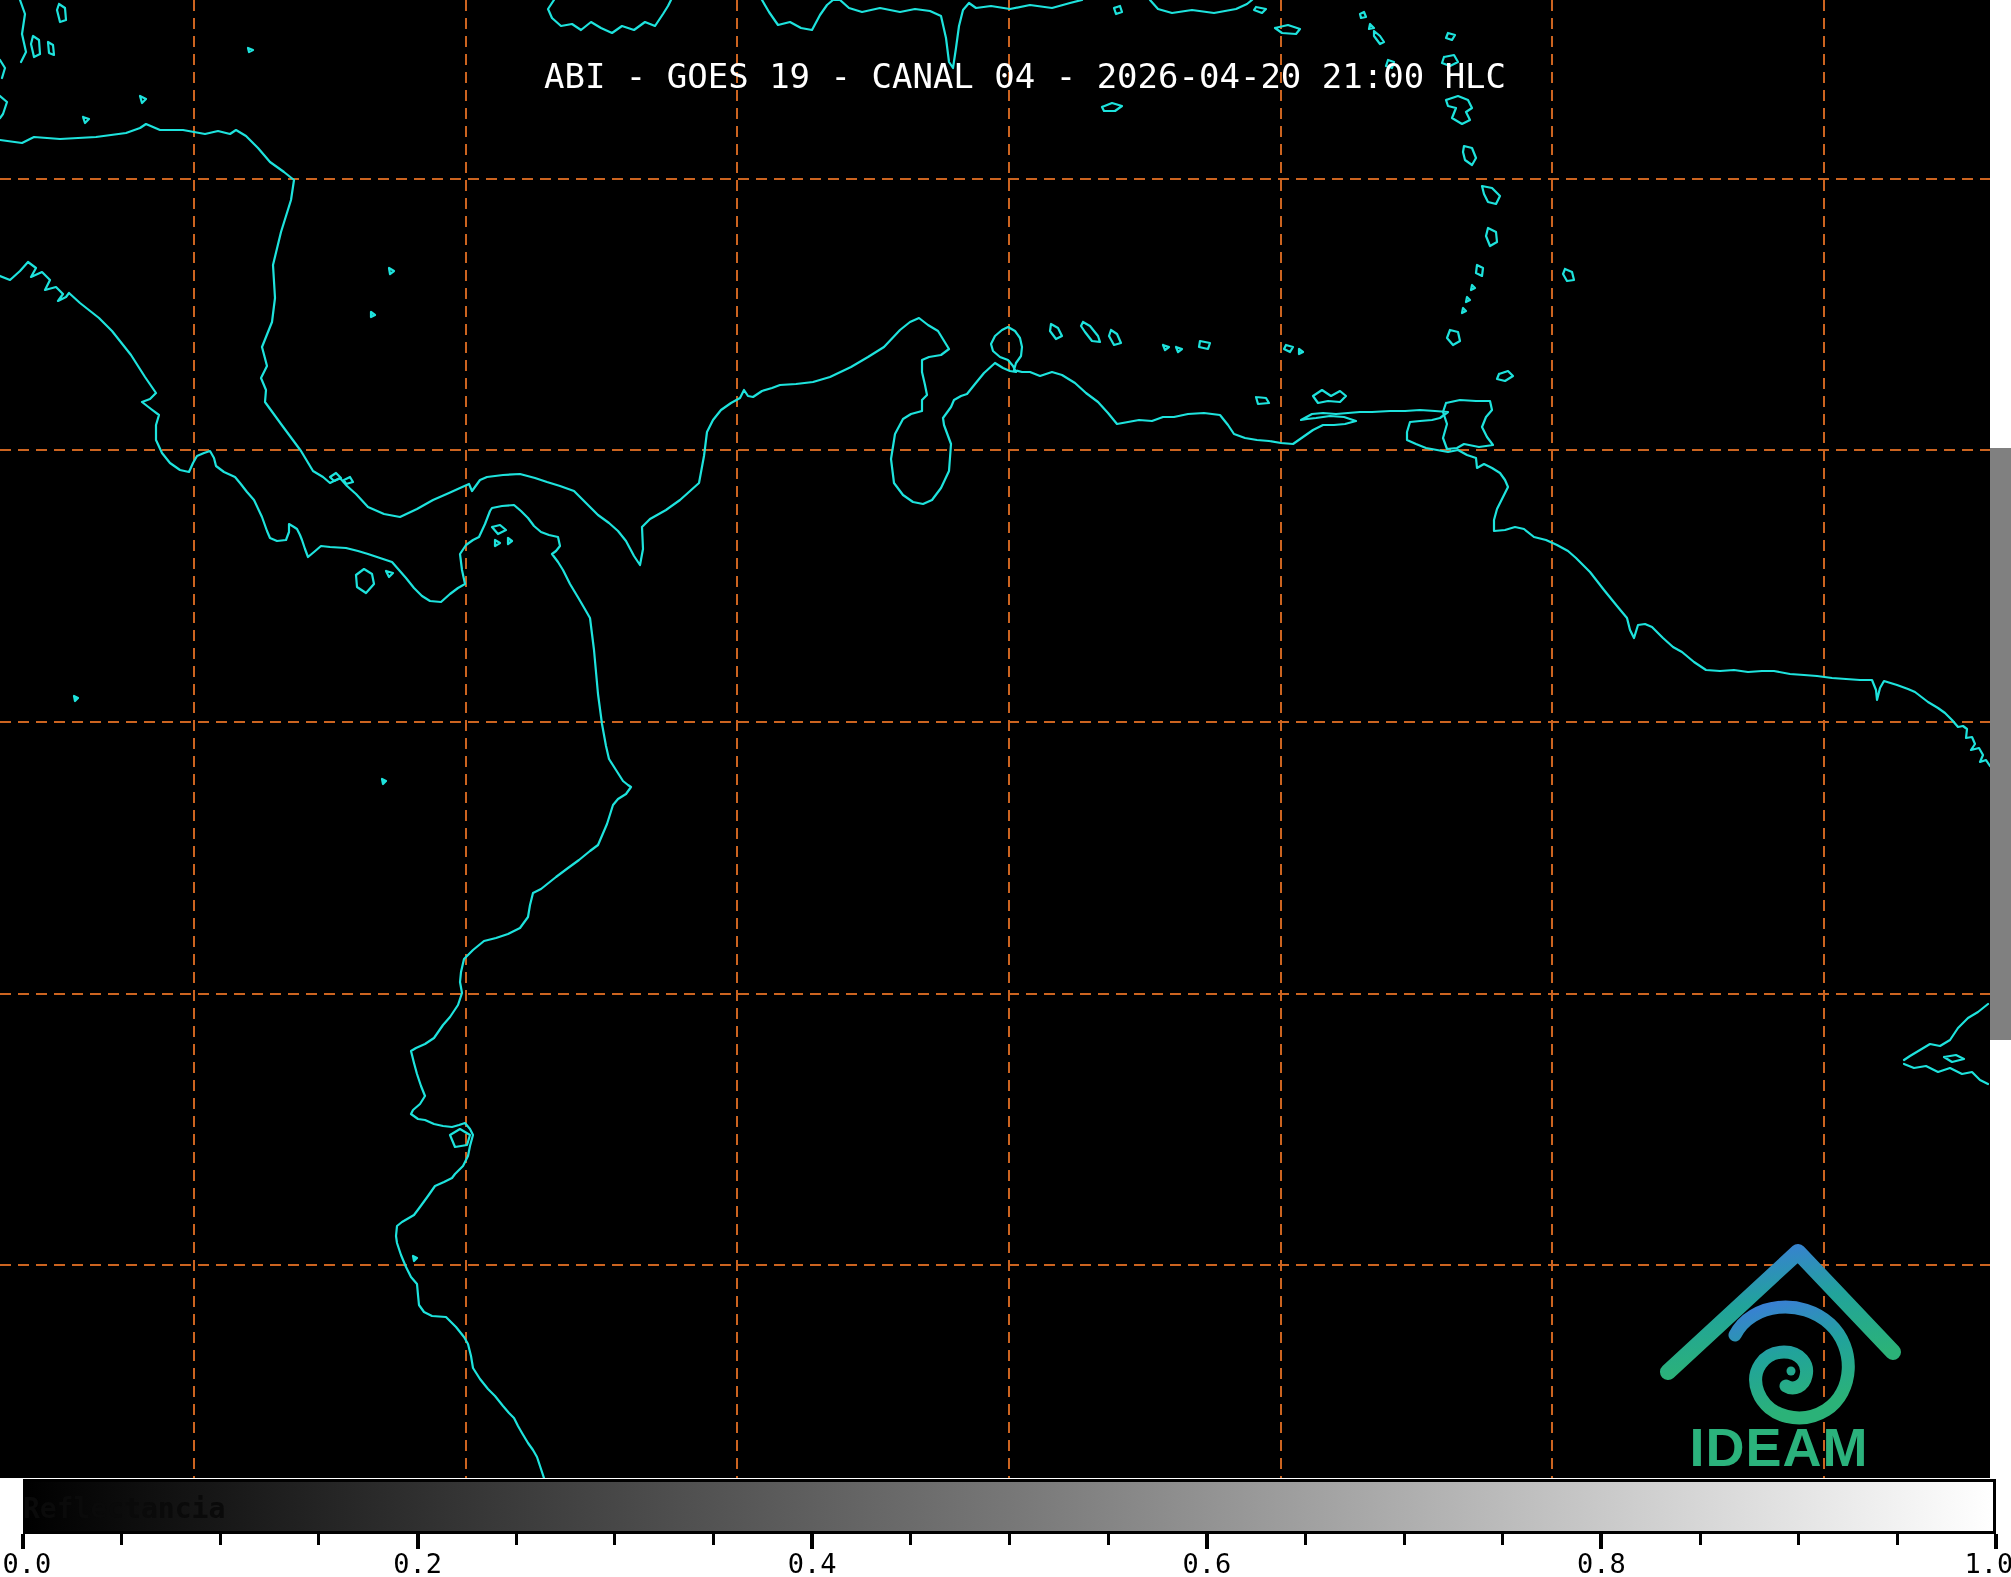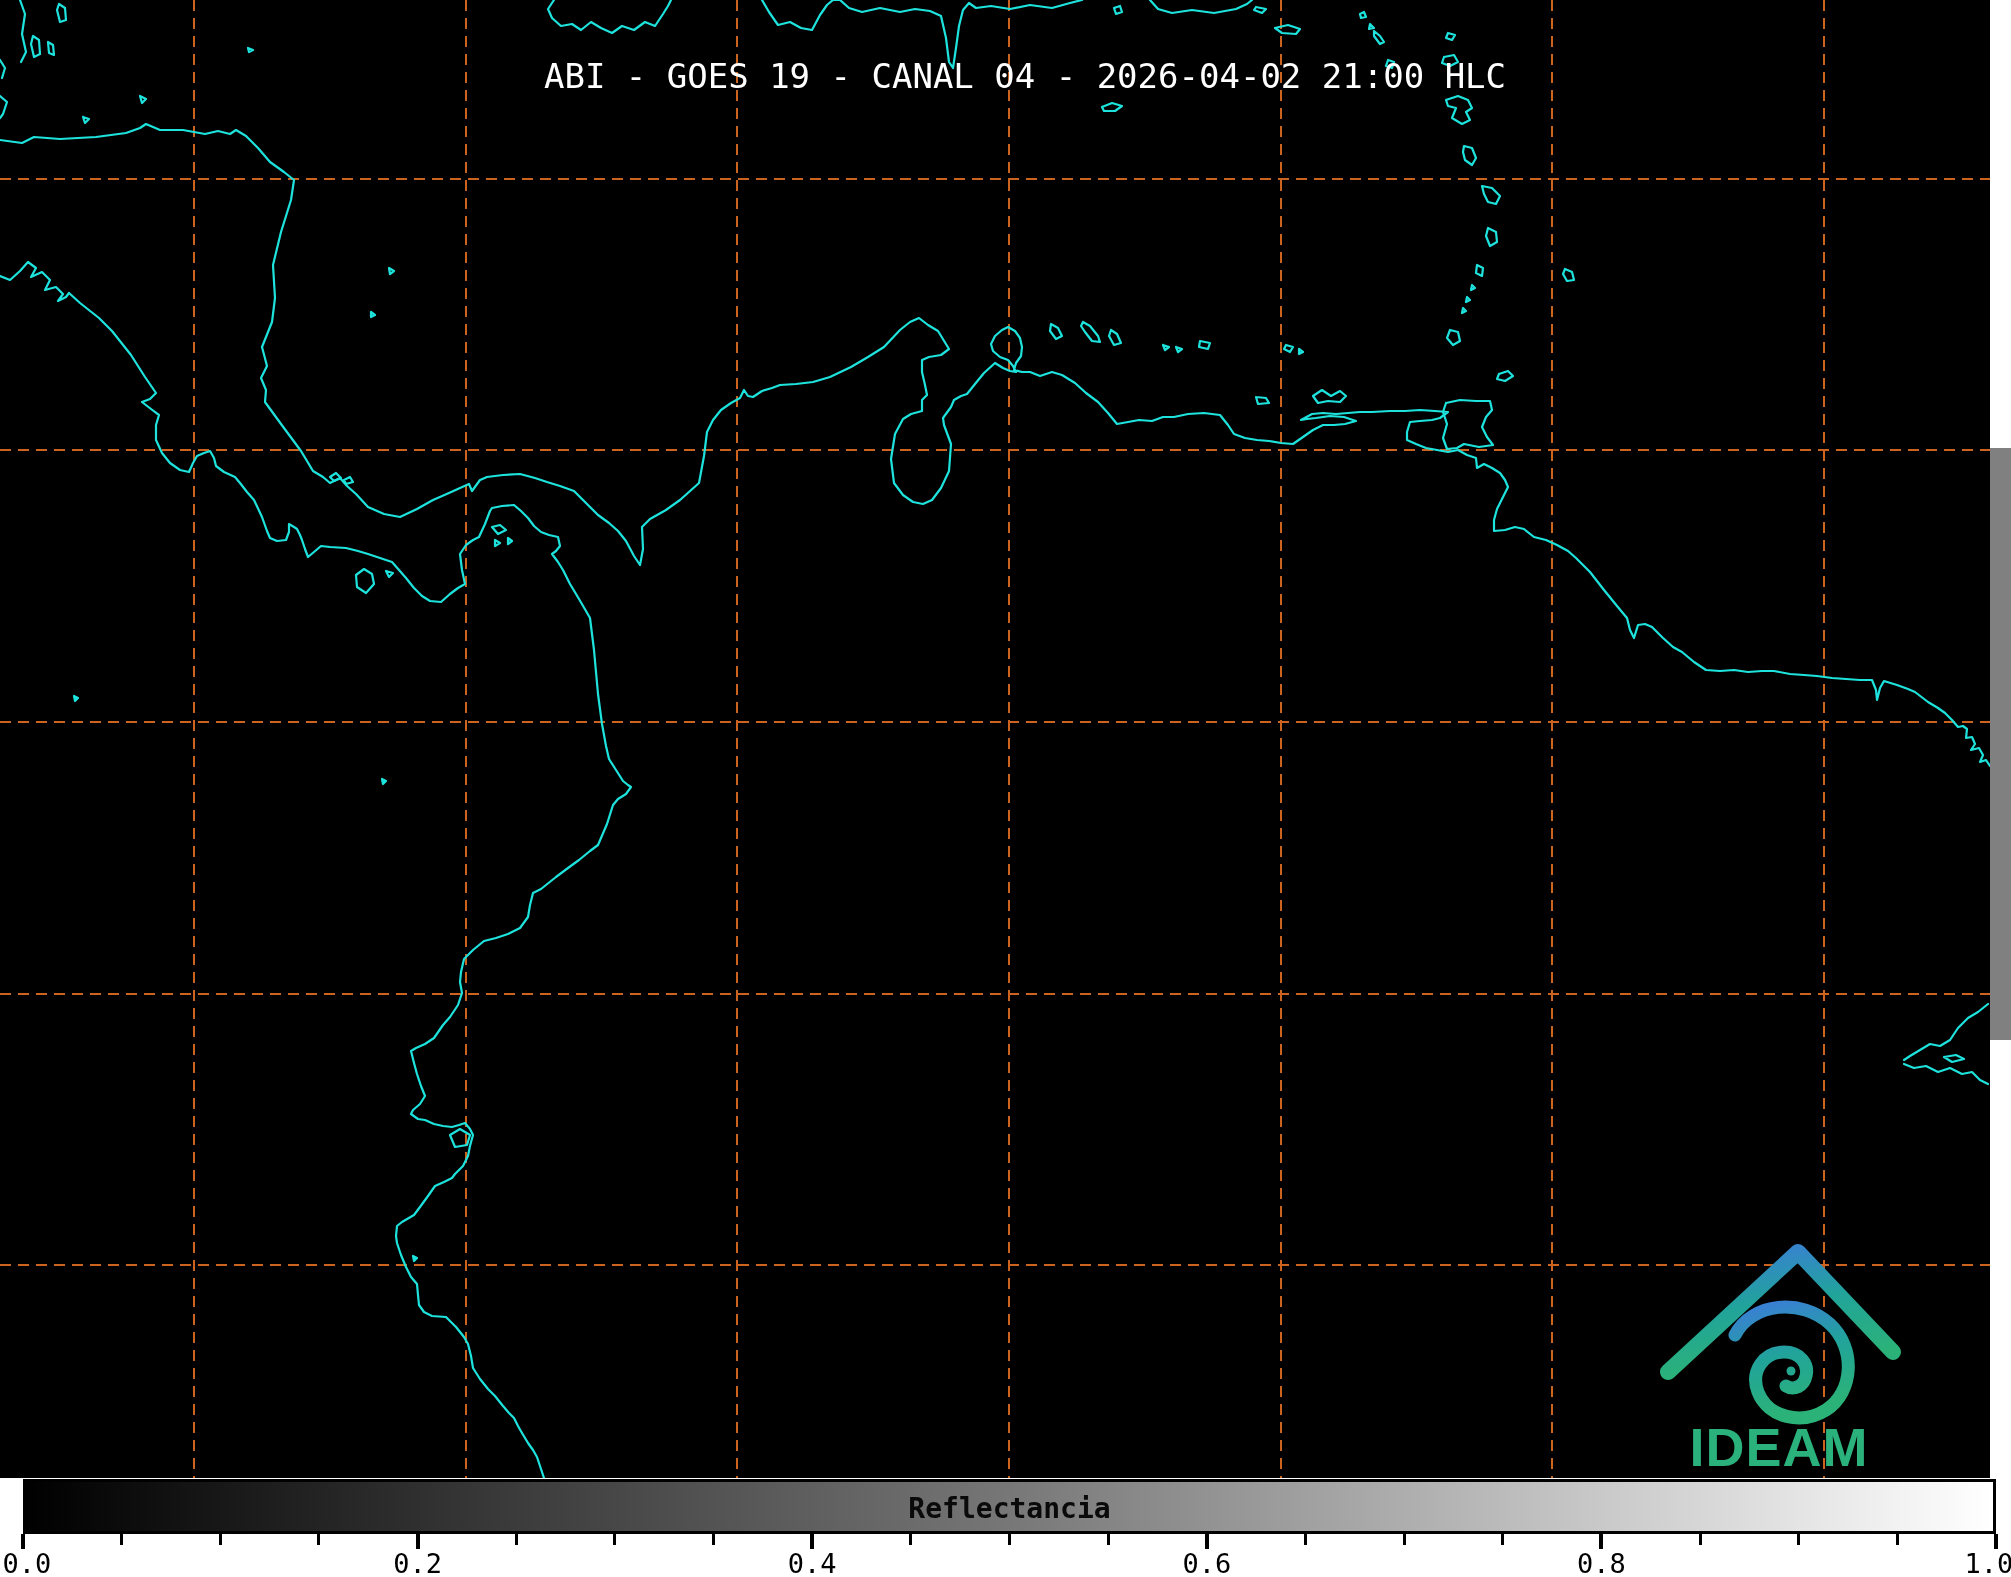--- a/index.html
+++ b/index.html
@@ -4,21 +4,21 @@
 <style>
   html,body{margin:0;padding:0;background:#222;}
   #app{position:relative;width:2011px;height:1577px;background:#000;overflow:hidden;
        font-family:"DejaVu Sans Mono","Liberation Mono",monospace;}
   #map{position:absolute;left:0;top:0;}
   #title{position:absolute;top:56px;left:1025px;transform:translateX(-50%);
          color:#fff;font-size:34px;white-space:nowrap;letter-spacing:0;}
   #cbar-strip{position:absolute;left:0;top:1478px;width:2011px;height:99px;background:#fff;}
   #cbar{position:absolute;left:23px;top:1px;width:1973px;height:55px;box-sizing:border-box;
         border:3px solid #000;background:linear-gradient(90deg,#000 0%,#777 50%,#fff 100%);}
-  #cbar-label{position:absolute;top:14px;left:23px;width:1973px;text-align:center;
+  #cbar-label{position:absolute;top:14px;left:23px;width:1973px;
               color:#0a0a0a;font-size:28px;font-weight:bold;}
   .tick{position:absolute;background:#000;}
   .ticklabel{position:absolute;top:70px;transform:translateX(-50%);color:#000;font-size:27px;white-space:nowrap;}
   #logo{position:absolute;left:1650px;top:1240px;}
   #logo text{font-family:"Liberation Sans","DejaVu Sans",sans-serif;font-weight:bold;letter-spacing:1px;}
 </style>
 </head>
 <body>
 
 <div id="app">
@@ -97,21 +97,21 @@
       <polyline points="413,1256 417,1258 414,1261 413,1256" fill="none" stroke="#1ee3dd" stroke-width="2.2" stroke-linejoin="round" stroke-linecap="round"></polyline>
       <polyline points="33,36 39,40 40,54 34,57 31,44 33,36" fill="none" stroke="#1ee3dd" stroke-width="2.2" stroke-linejoin="round" stroke-linecap="round"></polyline>
       <polyline points="48,42 53,45 54,55 49,53 48,42" fill="none" stroke="#1ee3dd" stroke-width="2.2" stroke-linejoin="round" stroke-linecap="round"></polyline>
       <polyline points="59,4 65,8 66,20 60,22 57,10 59,4" fill="none" stroke="#1ee3dd" stroke-width="2.2" stroke-linejoin="round" stroke-linecap="round"></polyline>
       <polyline points="1944,1057 1956,1055 1964,1059 1952,1062 1944,1057" fill="none" stroke="#1ee3dd" stroke-width="2.2" stroke-linejoin="round" stroke-linecap="round"></polyline>
       <rect x="1990" y="0" width="21" height="448" fill="#ffffff"></rect>
       <rect x="1990" y="448" width="21" height="592" fill="#808080"></rect>
       <rect x="1990" y="1040" width="21" height="438" fill="#ffffff"></rect>
     </svg>
 
-  <div id="title">ABI - GOES 19 - CANAL 04 - 2026-04-02 21:00 HLC</div>
+  <div id="title">ABI - GOES 19 - CANAL 04 - 2026-04-20 21:00 HLC</div>
 
   <svg id="logo" width="260" height="235" viewBox="0 0 260 235">
     <defs>
       <linearGradient id="lg" x1="0" y1="0" x2="0.25" y2="1">
         <stop offset="0" stop-color="#3b7dd8"></stop>
         <stop offset="0.5" stop-color="#21a39b"></stop>
         <stop offset="1" stop-color="#2bb278"></stop>
       </linearGradient>
     </defs>
     <path d="M 18,132 L 148,12 L 243,112" fill="none" stroke="url(#lg)" stroke-width="16" stroke-linecap="round" stroke-linejoin="round"></path>

